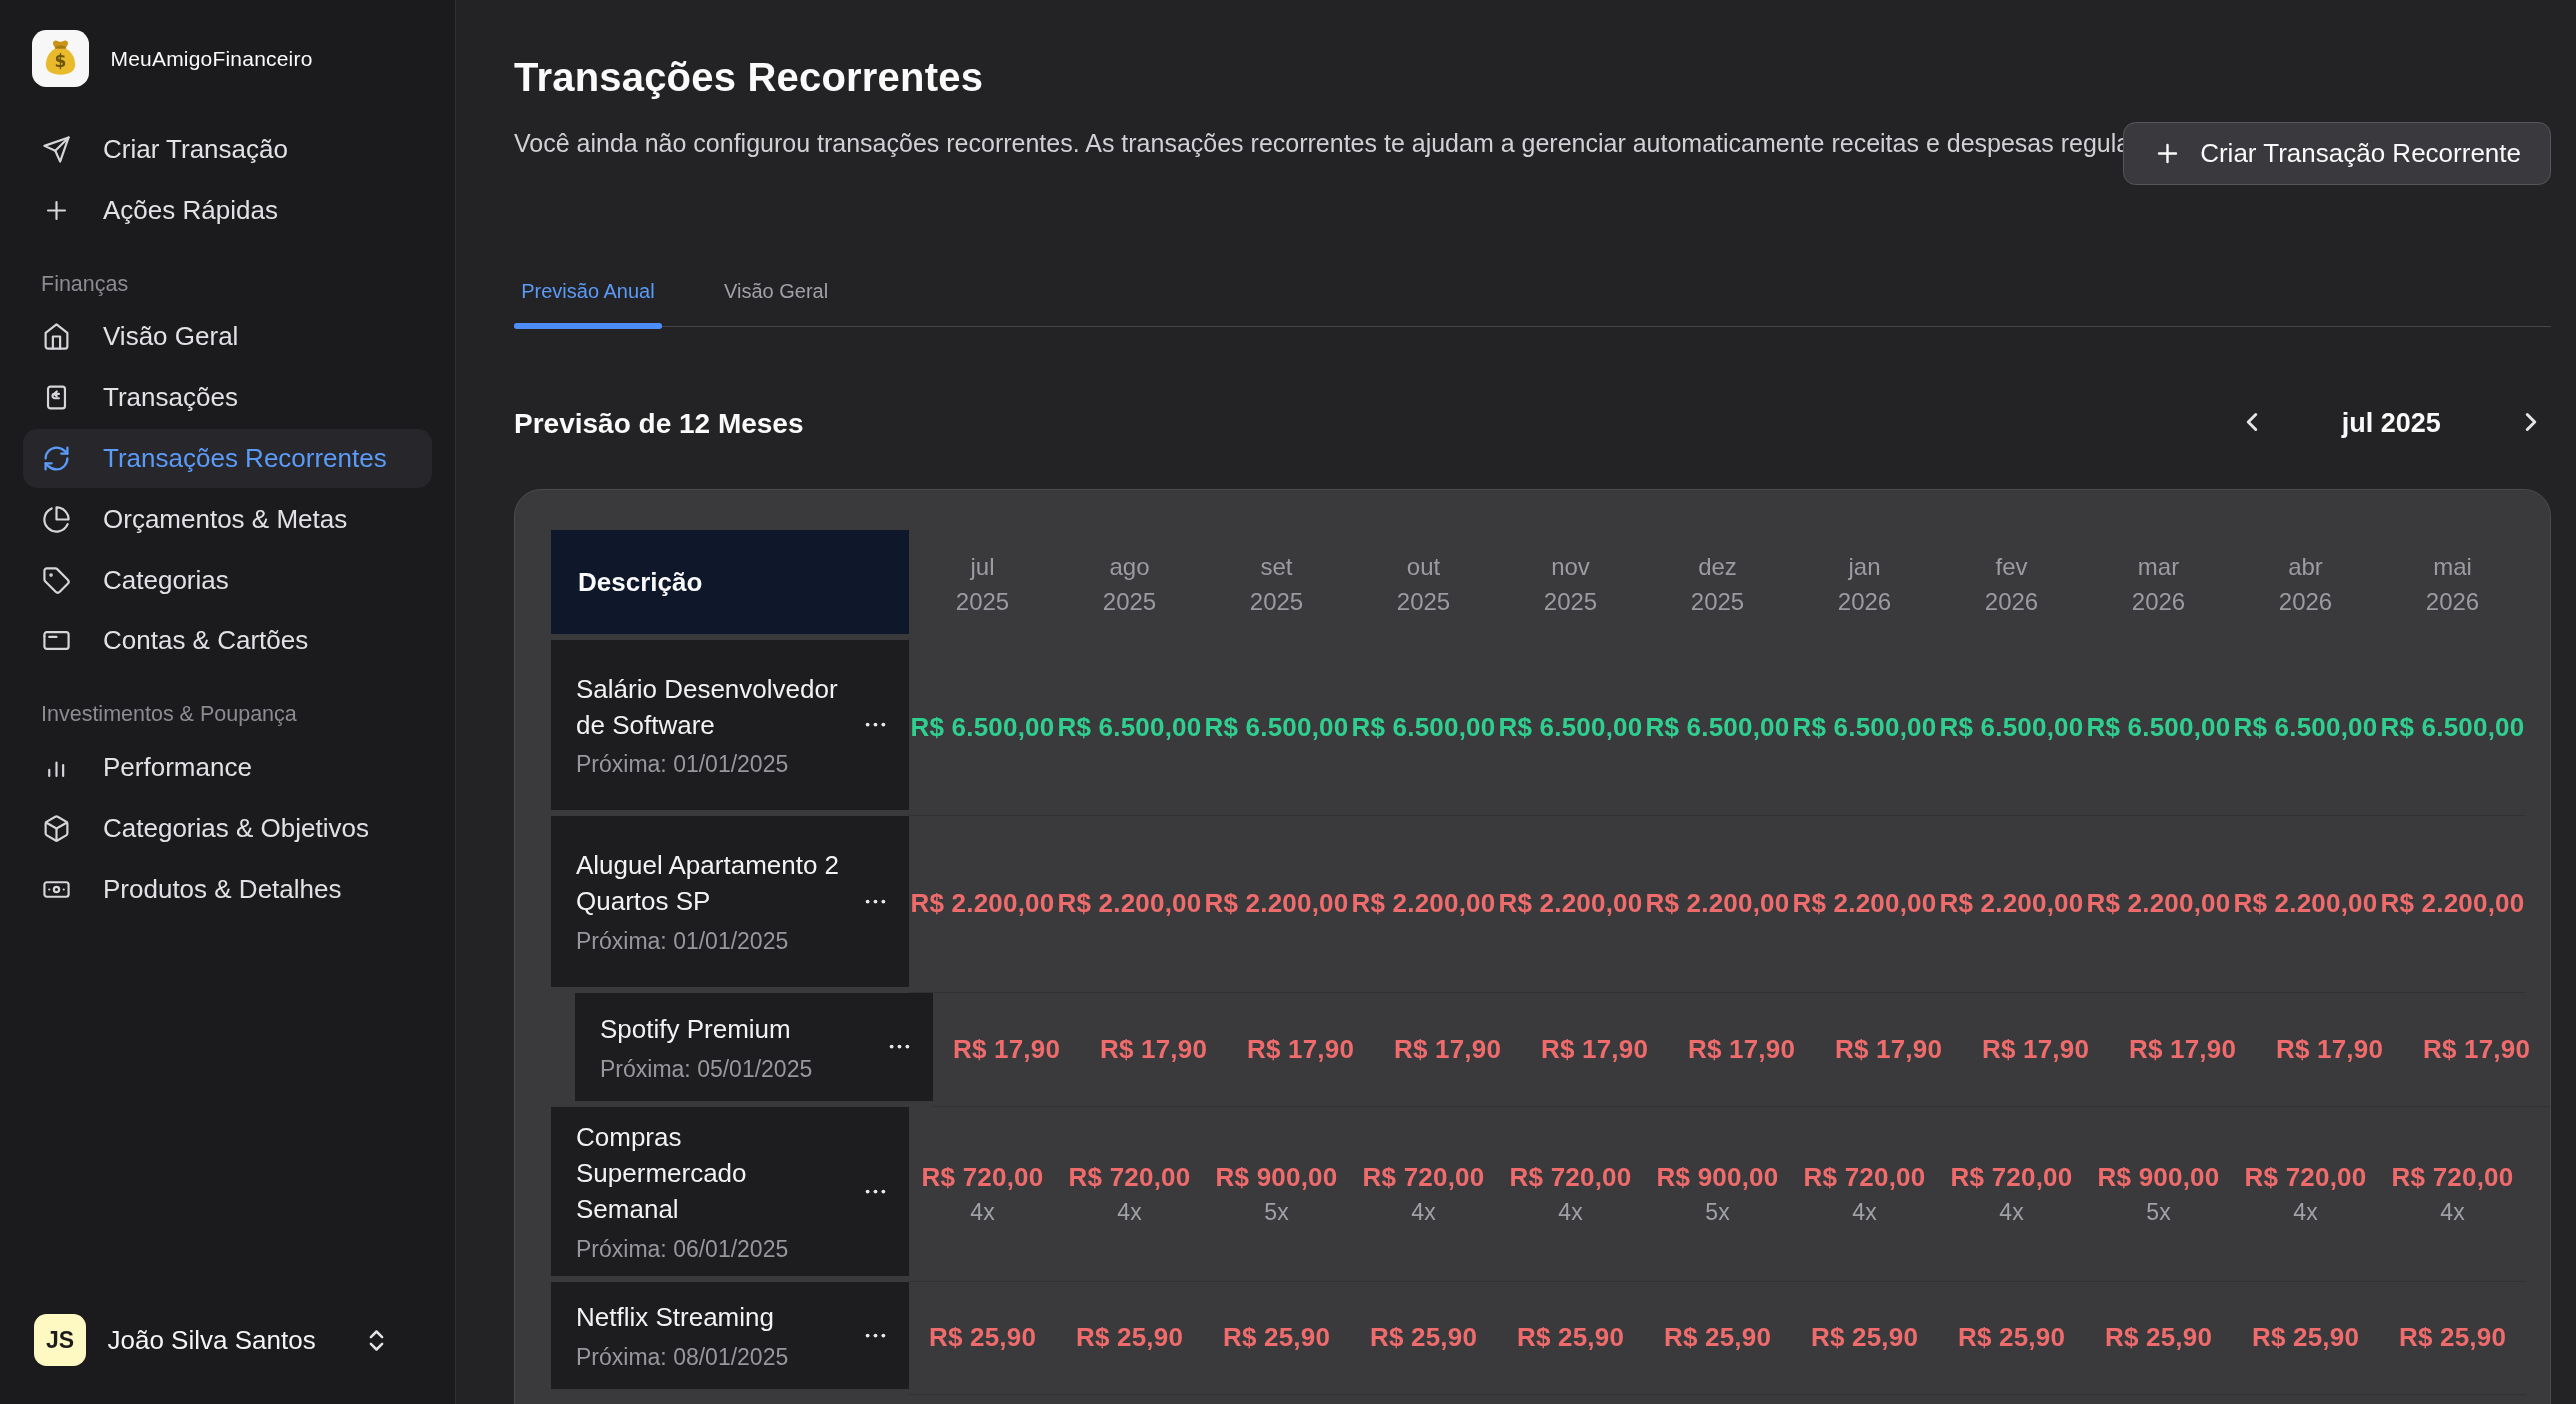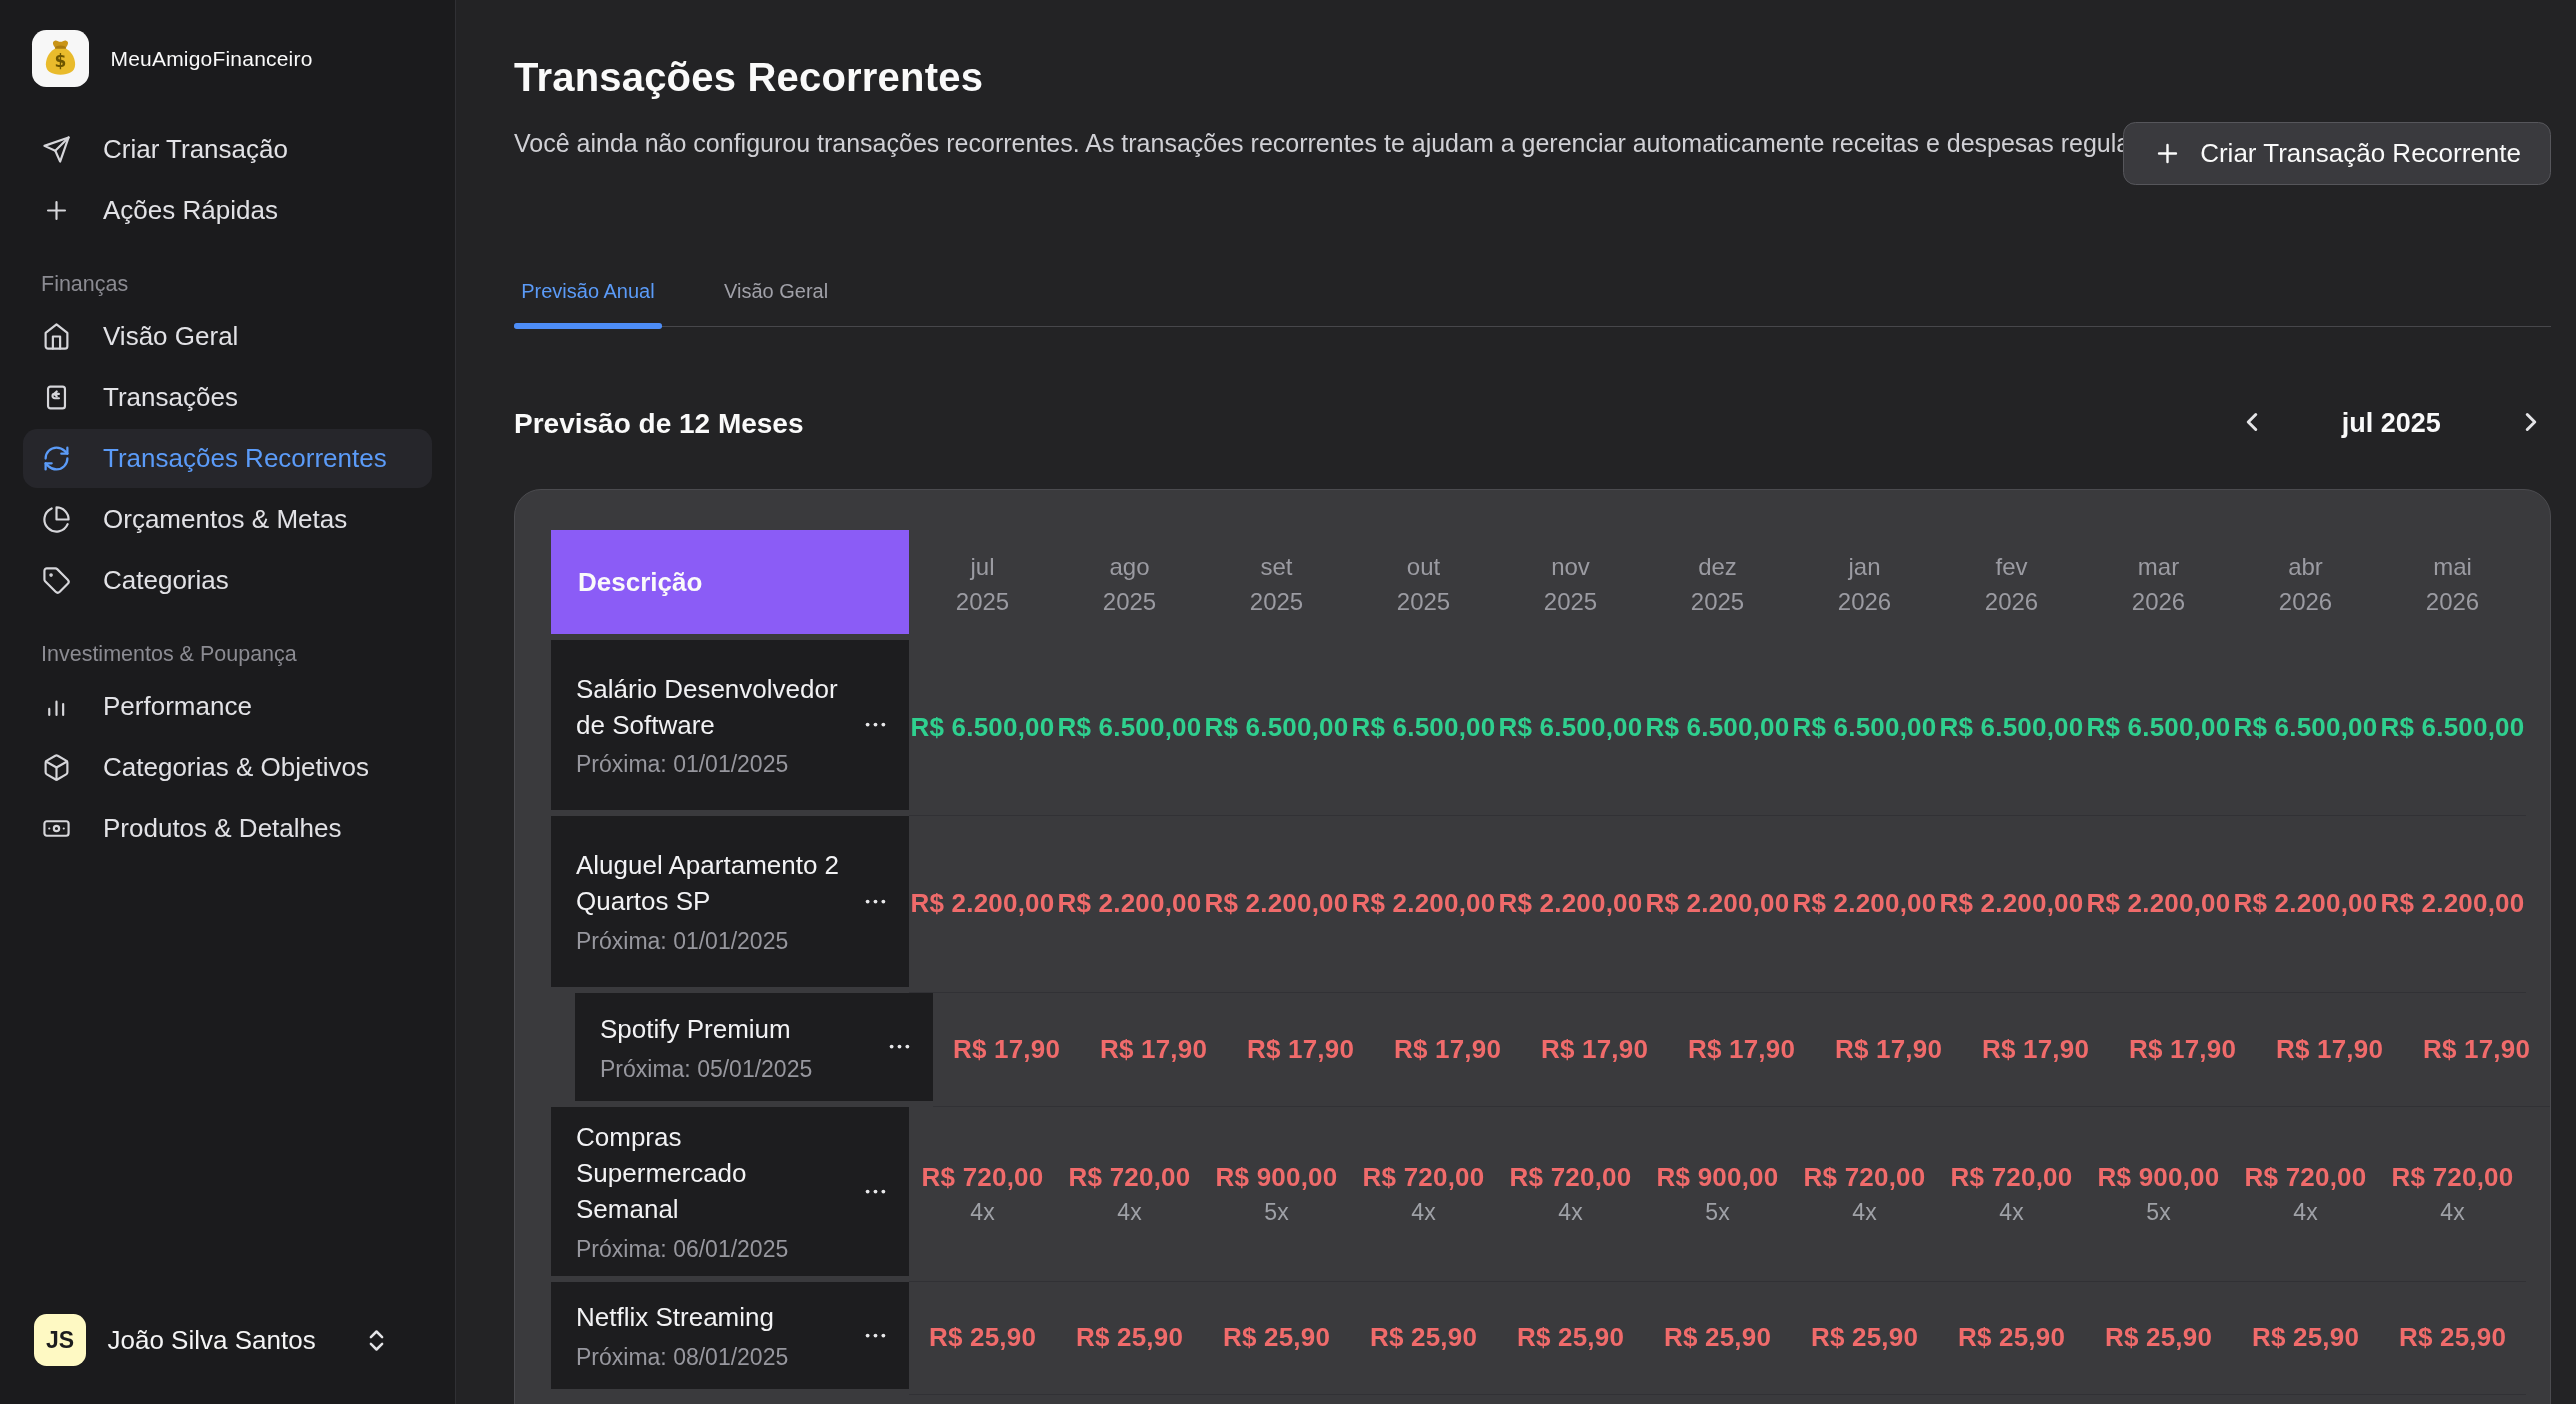--- a/index.html
+++ b/index.html
@@ -87,21 +87,21 @@
   }
   .trow { display:flex; }
   .tcell-label {
     width:358px; flex:none; height:calc(100% - 5.4px);
     background:#1d1d1f;
     display:flex; flex-direction:column; justify-content:center;
     padding:0 55px 0 25px; position:relative;
   }
   .trow.header { height:110px; }
   .trow.header .tcell-label {
-    background:#8b5cf6; justify-content:center;
+    background:#0f172a; justify-content:center;
     font-size:26px; font-weight:600; color:#fafafa; padding-left:27px;
   }
   .vals { display:flex; flex:none; align-items:center; border-bottom:1.8px solid #313135; height:100%; }
   .trow.header .vals { border-bottom:none; }
   .vcell {
     width:147px; flex:none; display:flex; flex-direction:column;
     align-items:center; justify-content:center; text-align:center;
   }
   .month-cell { font-size:24px; color:#9b9ba2; line-height:1.45; }
   .row-name { font-size:26px; line-height:1.38; color:#f2f2f4; font-weight:500; }
@@ -188,20 +188,32 @@
         <span>Orçamentos &amp; Metas</span>
       </div>
       <div class="nav-item">
         <span class="icon">
           <svg viewBox="0 0 24 24" fill="none" stroke="currentColor" stroke-width="1.8" stroke-linecap="round" stroke-linejoin="round">
             <path d="M12.586 2.586A2 2 0 0 0 11.172 2H4a2 2 0 0 0-2 2v7.172a2 2 0 0 0 .586 1.414l8.704 8.704a2.426 2.426 0 0 0 3.42 0l6.58-6.58a2.426 2.426 0 0 0 0-3.42z"></path>
             <circle cx="7.5" cy="7.5" r="0.6" fill="currentColor"></circle>
           </svg>
         </span>
         <span>Categorias</span>
+      </div>
+      <div class="nav-item">
+        <span class="icon">
+          <svg viewBox="0 0 24 24" fill="none" stroke="currentColor" stroke-width="1.8" stroke-linecap="round" stroke-linejoin="round">
+            <rect x="2" y="5" width="20" height="14" rx="2"></rect>
+            <path d="M2 10h20" opacity="0"></path>
+            <path d="M6 9h6"></path>
+            <path d="M2 8.5h0"></path>
+            <path d="M6 14h4" opacity="0"></path>
+          </svg>
+        </span>
+        <span>Contas &amp; Cartões</span>
       </div>
       <div class="nav-section-label">Investimentos &amp; Poupança</div>
       <div class="nav-item">
         <span class="icon">
           <svg viewBox="0 0 24 24" fill="none" stroke="currentColor" stroke-width="1.8" stroke-linecap="round">
             <path d="M6 19v-5"></path>
             <path d="M12 19V8"></path>
             <path d="M18 19V5" opacity="0"></path>
             <path d="M17.5 19v-9"></path>
           </svg>

